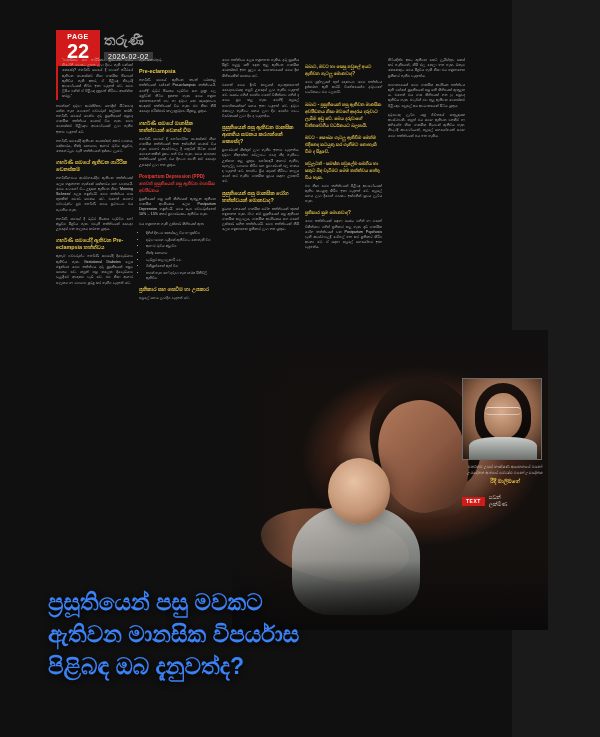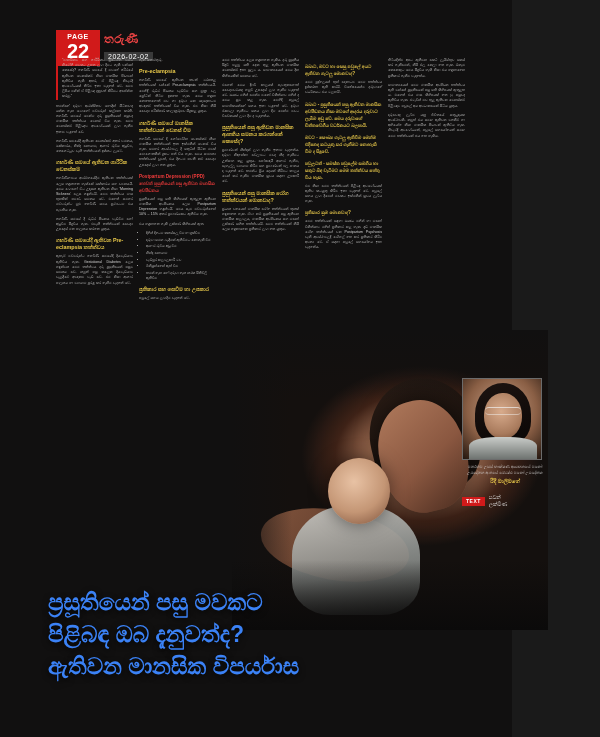--- a/index.html
+++ b/index.html
@@ -42,22 +42,22 @@
     font-weight: bold;
   }
   .page-badge .pg-num {
     font-size: 20px;
     font-weight: bold;
     line-height: 20px;
   }
   .paper-name {
     position: absolute;
     left: 48px; top: 2px;
-    color: #ef4444;
-    font-size: 12px;
+    color: #a3a3a3;
+    font-size: 14px;
     font-weight: bold;
     letter-spacing: .5px;
   }
   .issue-date {
     position: absolute;
     left: 48px; top: 22px;
     color: #fff;
     font-size: 7px;
     background: #3a3a3a;
     padding: 1px 4px;
@@ -365,17 +365,17 @@
     <div class="author-name">රිදී මාලිමගේ</div>
   </div>
 
   <div class="text-credit">
     <span class="tag">TEXT</span>
     <span class="tc-name">පවන් ලක්මිණ</span>
   </div>
 
   <div class="headline">
     <div>ප්‍රසූතියෙන් පසු මවකට</div>
+    <div>ඇතිවන මානසික විපර්යාස</div>
     <div>පිළිබඳ ඔබ දැනුවත්ද?</div>
-    <div>ඇතිවන මානසික විපර්යාස</div>
   </div>
 
 </div>
 
 </body></html>

